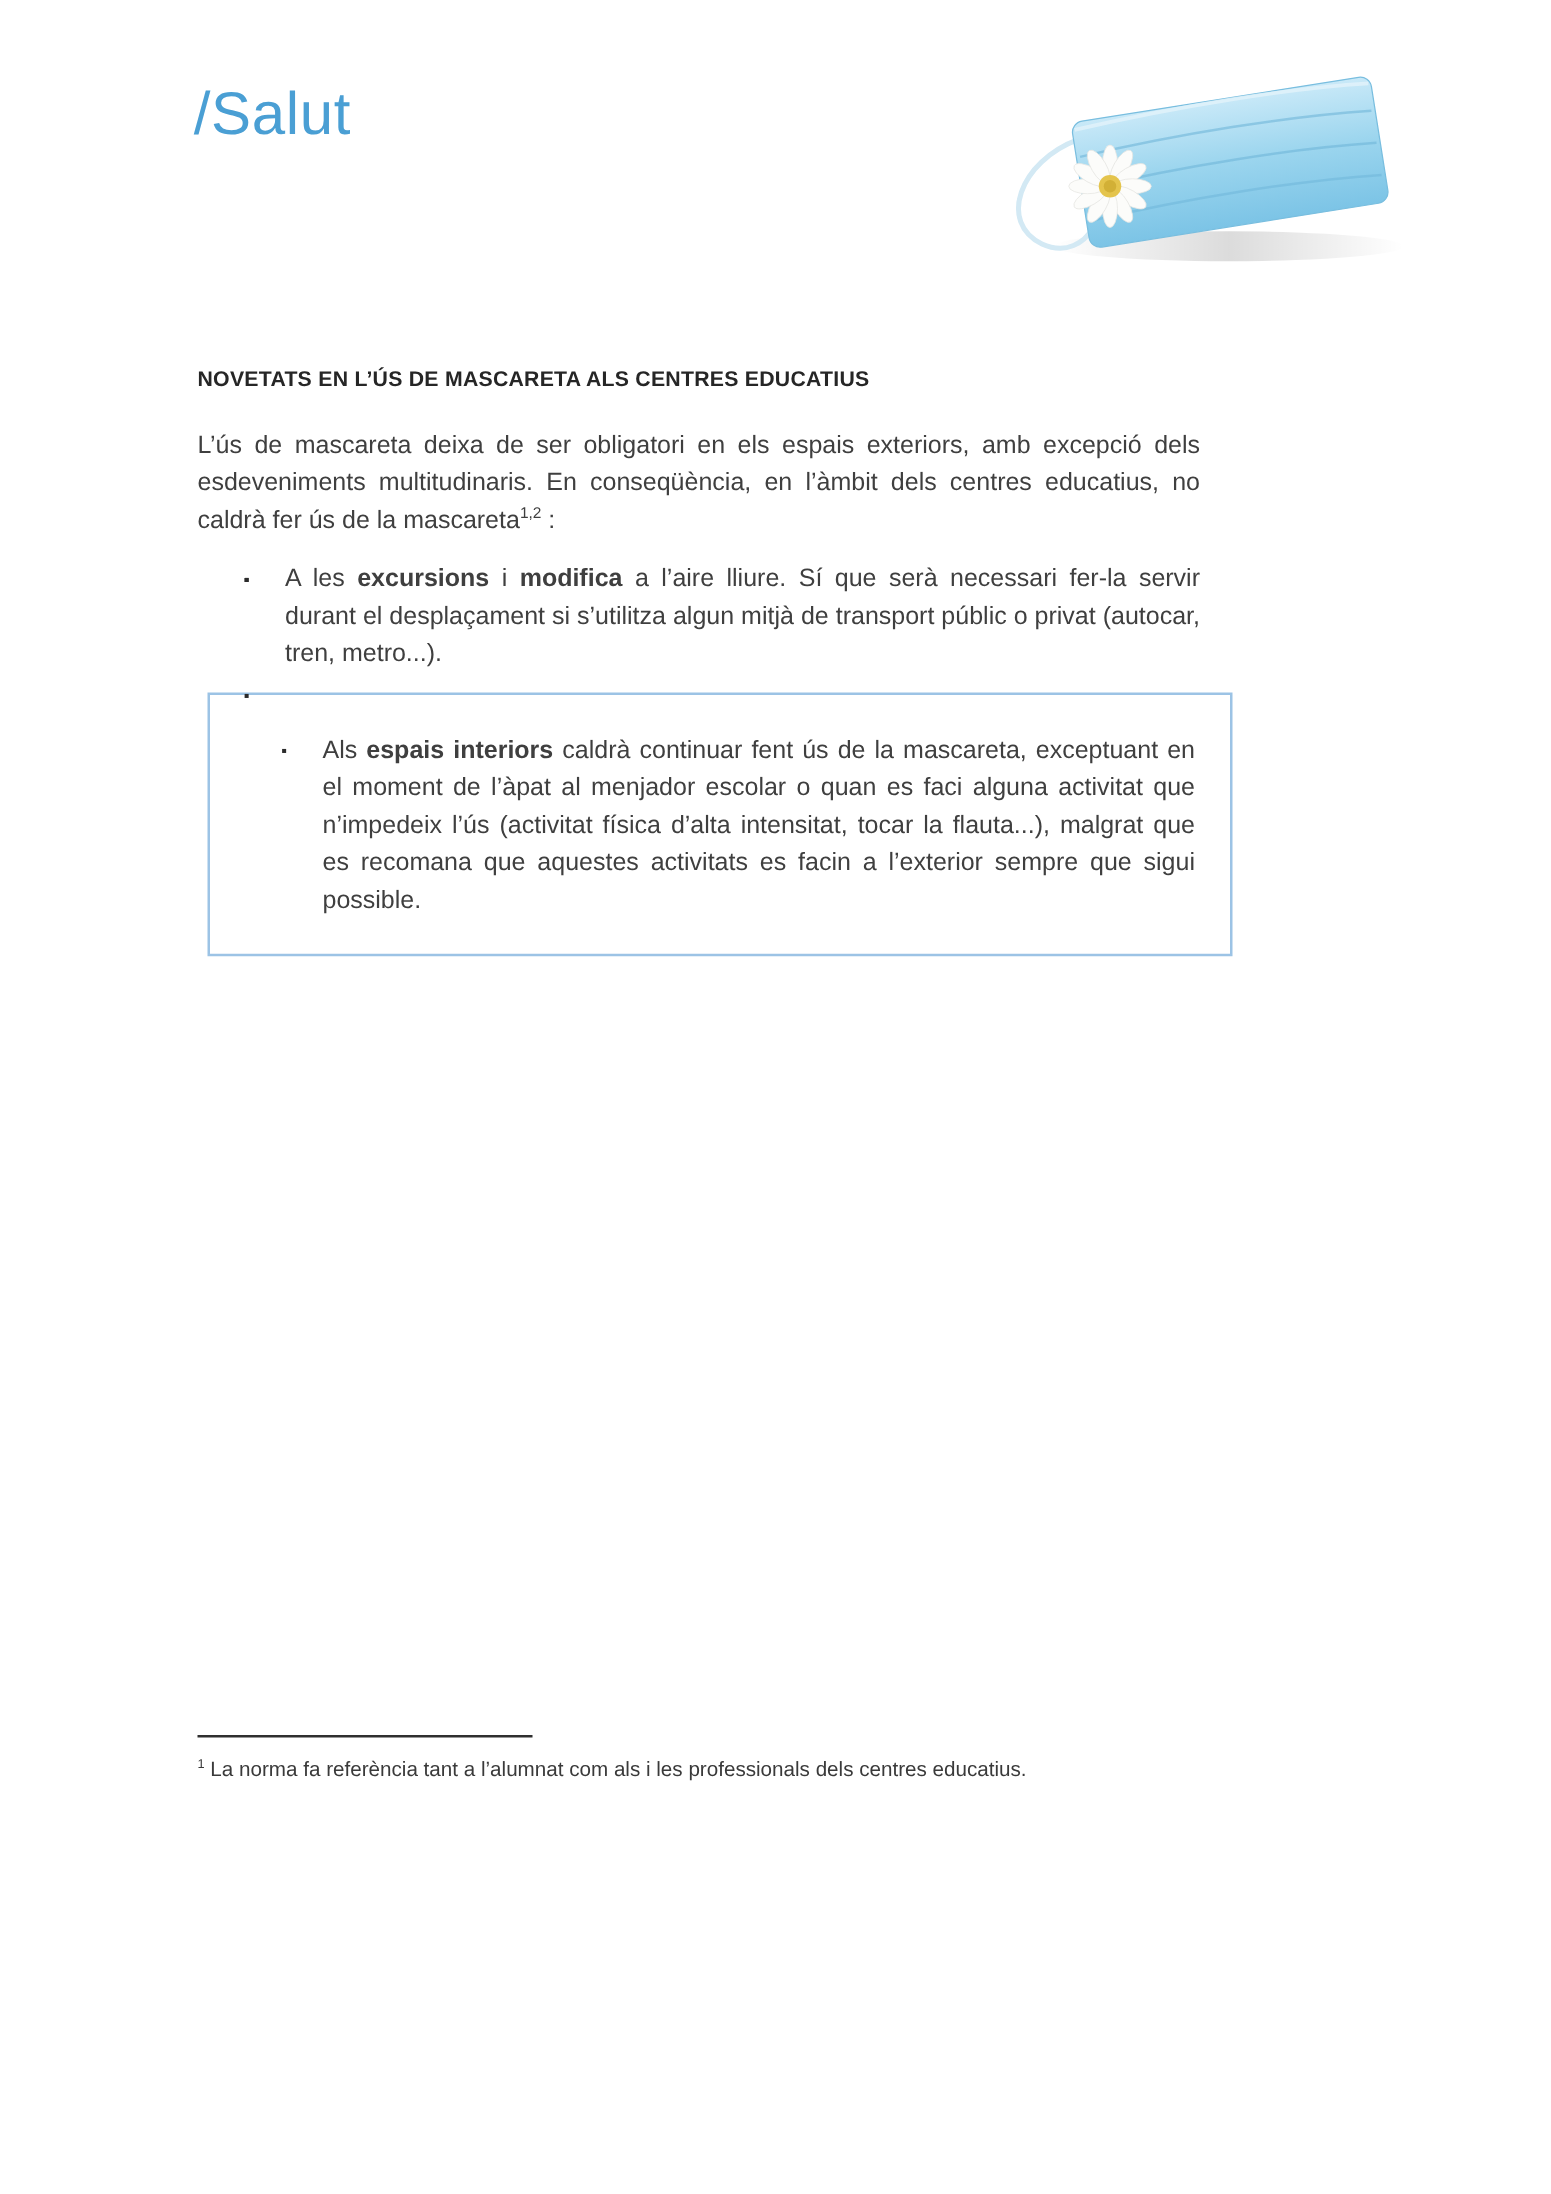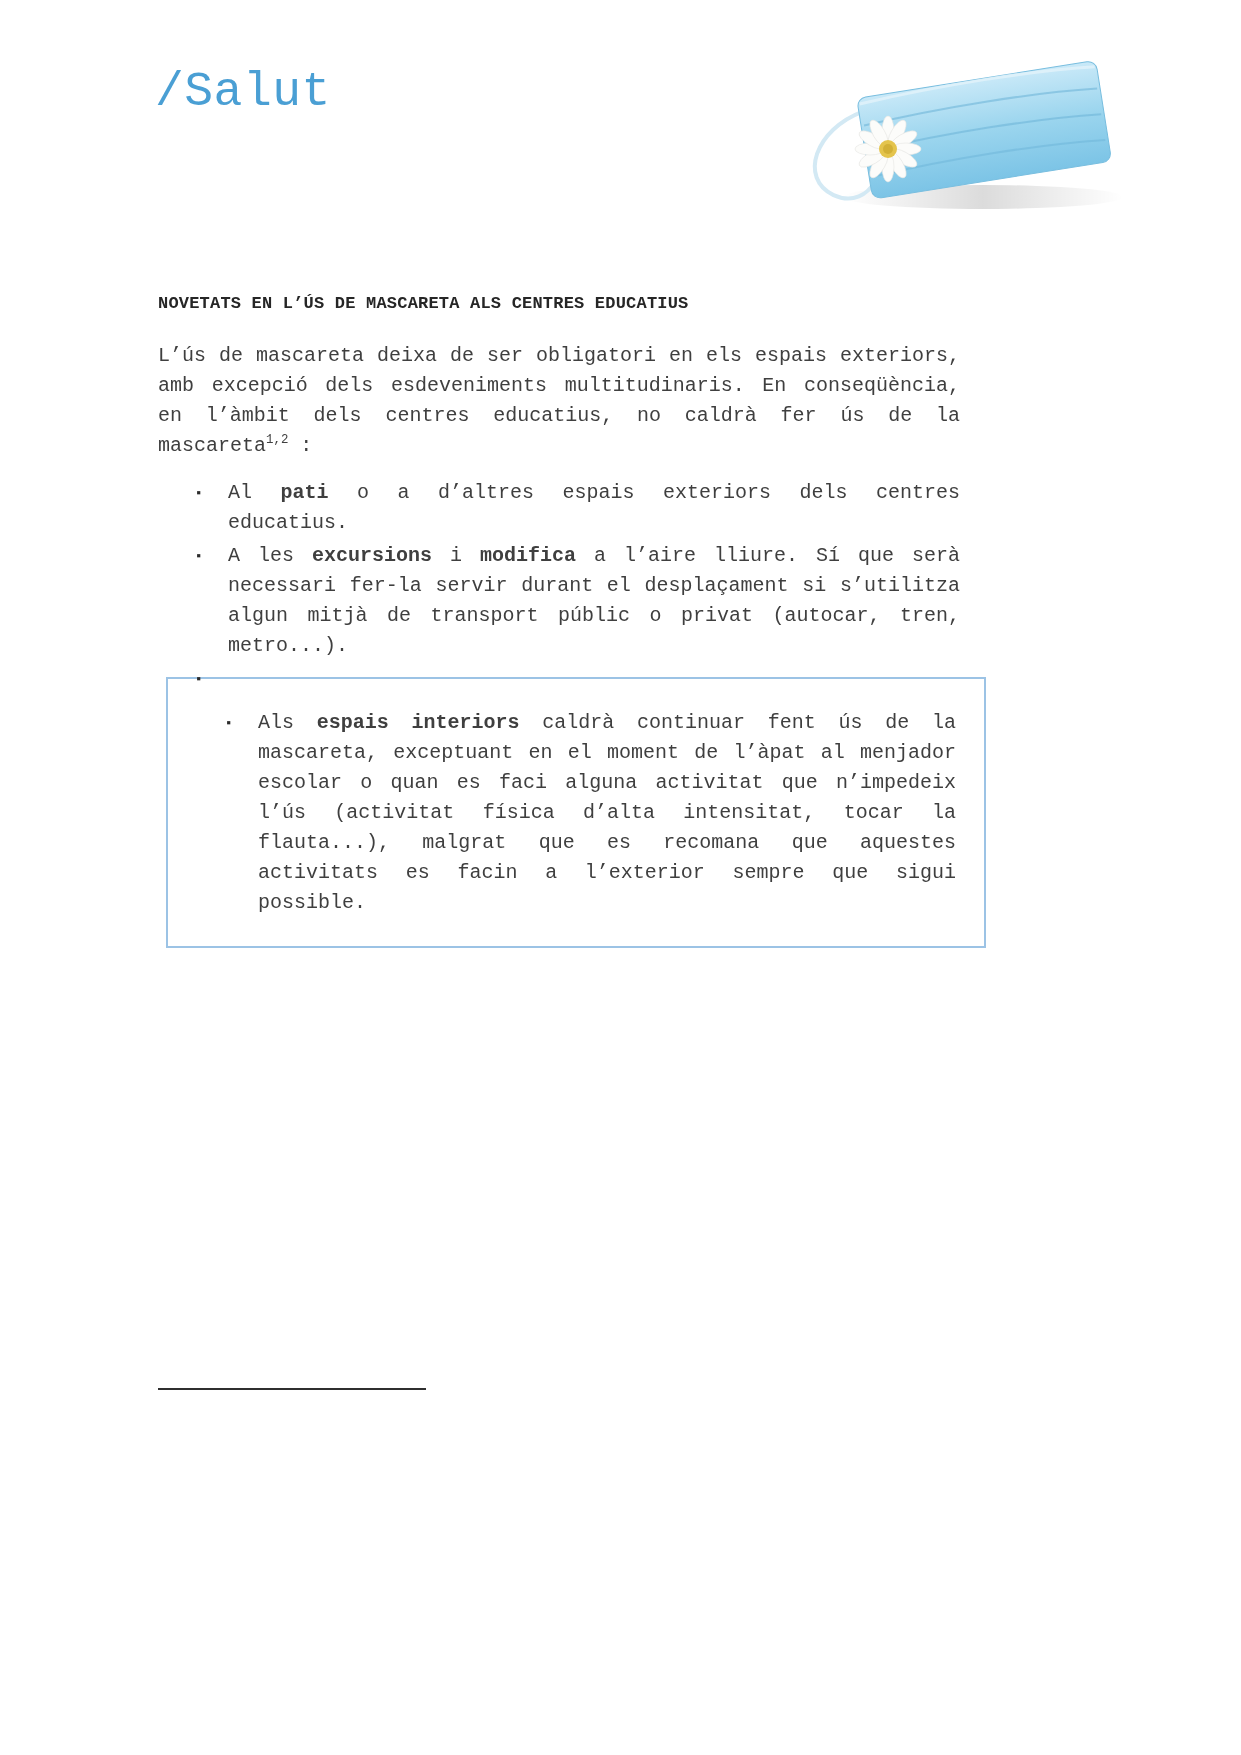--- a/index.html
+++ b/index.html
@@ -11,21 +11,21 @@
   }
   *{box-sizing:border-box;}
   html,body{margin:0;padding:0;background:#ffffff;}
   .page{
     position:relative;
     width:1241px;
     height:1476px;
     background:#ffffff;
     margin:0 auto;
     overflow:hidden;
-    font-family:Liberation Mono, monospace;
+    font-family:Liberation Sans, sans-serif;
     color:var(--text-color);
     border-radius:11px;
   }
   .logo{
     position:absolute;
     left:155px;
     top:68px;
     font-size:48px;
     line-height:1;
     font-weight:400;
@@ -166,21 +166,20 @@
   <div class="content">
 
     <h1 class="doc-title">NOVETATS EN L’ÚS DE MASCARETA ALS CENTRES EDUCATIUS</h1>
 
 
     <p class="para"><span>L’ús de mascareta deixa de ser obligatori en els espais exteriors, amb excepció dels esdeveniments multitudinaris. En conseqüència, en l’àmbit dels centres educatius, no caldrà fer ús de la mascareta</span><sup>1,2</sup><span> :</span></p>
 
     <ul class="blist">
       <li>
         <span class="marker">▪</span>
-        <span><span>Al </span><span class="seg-bold">pati</span><span> o a d’altres espais exteriors dels centres educatius.</span></span>
       </li>
       <li>
         <span class="marker">▪</span>
         <span><span>A les </span><span class="seg-bold">excursions</span><span> i </span><span class="seg-bold">modifica</span><span> a l’aire lliure. Sí que serà necessari fer-la servir durant el desplaçament si s’utilitza algun mitjà de transport públic o privat (autocar, tren, metro...).</span></span>
       </li>
       <li>
         <span class="marker">▪</span>
       </li>
     </ul>
 
@@ -190,15 +189,16 @@
           <span class="marker">▪</span>
           <span><span>Als </span><span class="seg-bold">espais interiors</span><span> caldrà continuar fent ús de la mascareta, exceptuant en el moment de l’àpat al menjador escolar o quan es faci alguna activitat que n’impedeix l’ús (activitat física d’alta intensitat, tocar la flauta...), malgrat que es recomana que aquestes activitats es facin a l’exterior sempre que sigui possible.</span></span>
         </li>
       </ul>
     </div>
 
   </div>
 
   <div class="footnotes">
     <div class="fn-rule"></div>
+    <p class="footnote"><sup>1</sup><span> La norma fa referència tant a l’alumnat com als i les professionals dels centres educatius.</span></p>
   </div>
 
 </div>
 
 </body></html>

